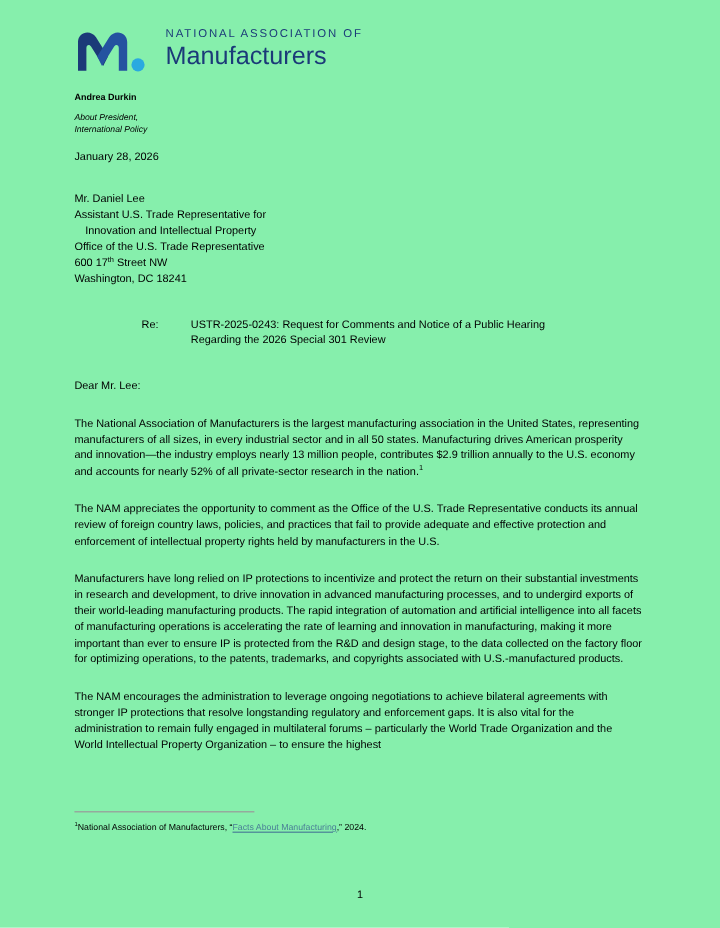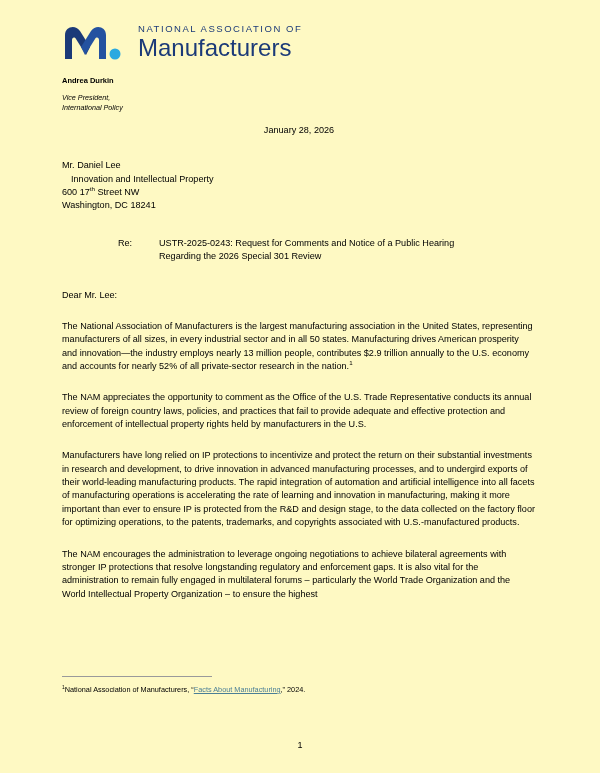--- a/index.html
+++ b/index.html
@@ -13,21 +13,21 @@
     overflow: hidden;
     font-family: "Liberation Sans", sans-serif;
     color: #000000;
     -webkit-font-smoothing: antialiased;
   }
 
   .page {
     position: relative;
     width: 600px;
     height: 773px;
-    background: #fef9c3;
+    background: #86efac;
     box-sizing: border-box;
   }
 
   
   .letterhead {
     position: absolute;
     left: 62px;
     top: 22px;
     width: 480px;
   }
@@ -47,21 +47,21 @@
   }
   .logo-line1 {
     font-size: 9.5px;
     letter-spacing: 1.55px;
     color: #1b3a78;
     font-weight: 400;
     line-height: 1;
     white-space: nowrap;
   }
   .logo-line2 {
-    font-size: 24px;
+    font-size: 21px;
     color: #1b3a78;
     line-height: 1.02;
     margin-top: 2px;
     white-space: nowrap;
     font-weight: 400;
   }
 
   .sender-name {
     margin-top: 14px;
     font-size: 7.5px;
@@ -81,21 +81,20 @@
   .doc-body {
     position: absolute;
     left: 62px;
     top: 124px;
     width: 474px;
     font-size: 9.1px;
     line-height: 1.47;
   }
   .date-line {
     margin: 0 0 16px 0;
-    text-align: center;
   }
   .recipient {
     margin-top: 22px;
   }
   .recipient div { white-space: pre; }
   .recipient .indented { padding-left: 9px; }
 
   .re-block {
     margin-top: 24px;
     display: flex;
@@ -167,32 +166,34 @@
         <circle cx="106" cy="64" r="11" fill="#2aa9e0"></circle>
       </svg>
       <div class="logo-words">
         <div class="logo-line1">NATIONAL ASSOCIATION OF</div>
         <div class="logo-line2">Manufacturers</div>
       </div>
     </div>
 
     <div class="sender-name">Andrea Durkin</div>
     <div class="sender-title">
-      <div>Vice President,</div>
+      <div>About President,</div>
       <div>International Policy</div>
     </div>
   </div>
 
   <div class="doc-body">
 
     <div class="date-line">January 28, 2026</div>
 
     <div class="recipient">
       <div>Mr. Daniel Lee</div>
+      <div>Assistant U.S. Trade Representative for</div>
       <div class="indented">Innovation and Intellectual Property</div>
+      <div>Office of the U.S. Trade Representative</div>
       <div><span>600 17</span><sup>th</sup><span> Street NW</span></div>
       <div>Washington, DC 18241</div>
     </div>
 
     <div class="re-block">
       <div class="re-label">Re:</div>
       <div class="re-text">
         <div>USTR-2025-0243: Request for Comments and Notice of a Public Hearing</div>
         <div>Regarding the 2026 Special 301 Review</div>
       </div>

